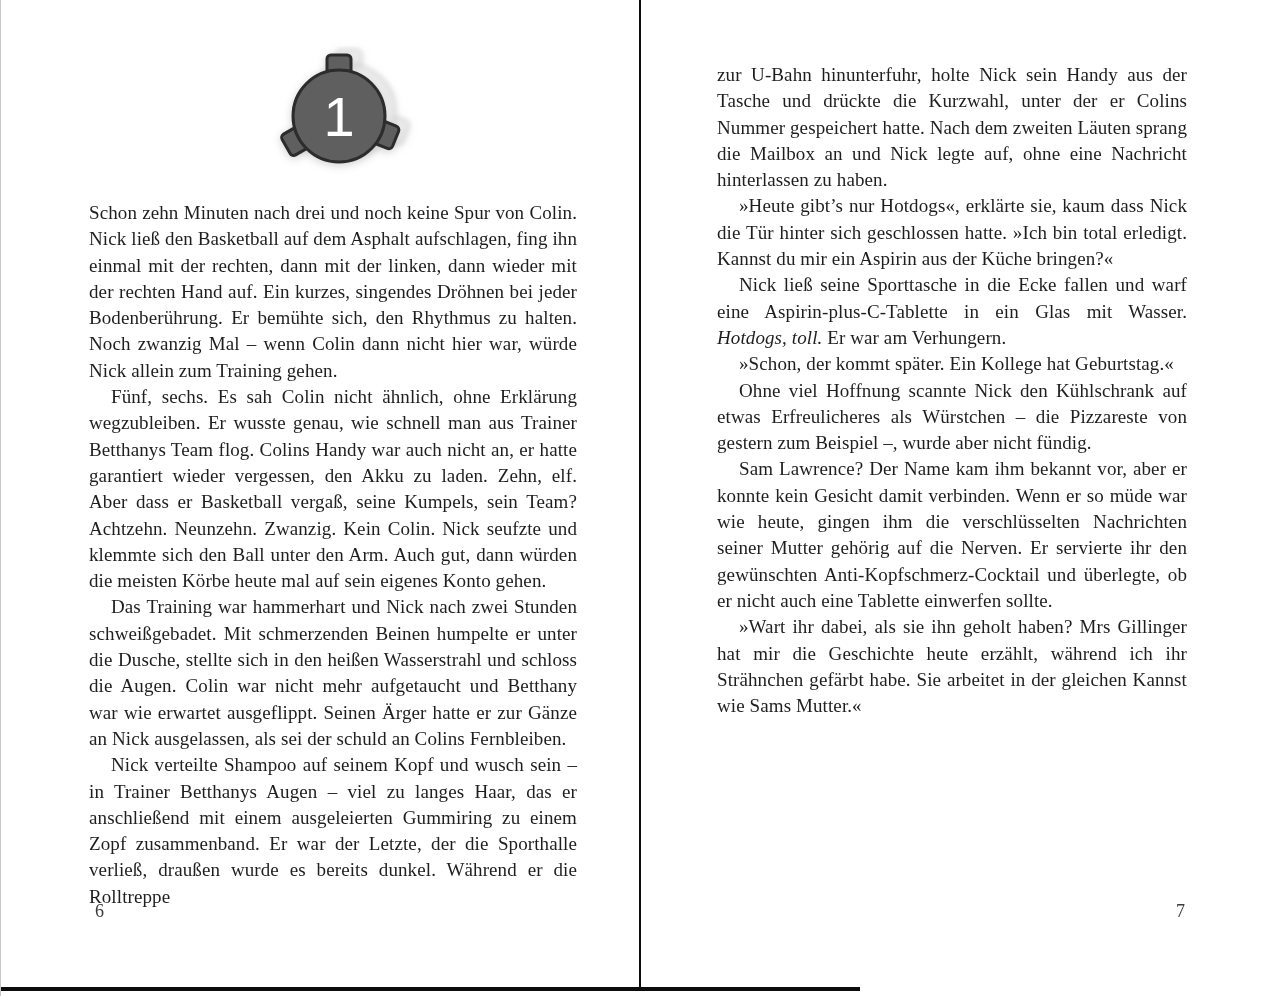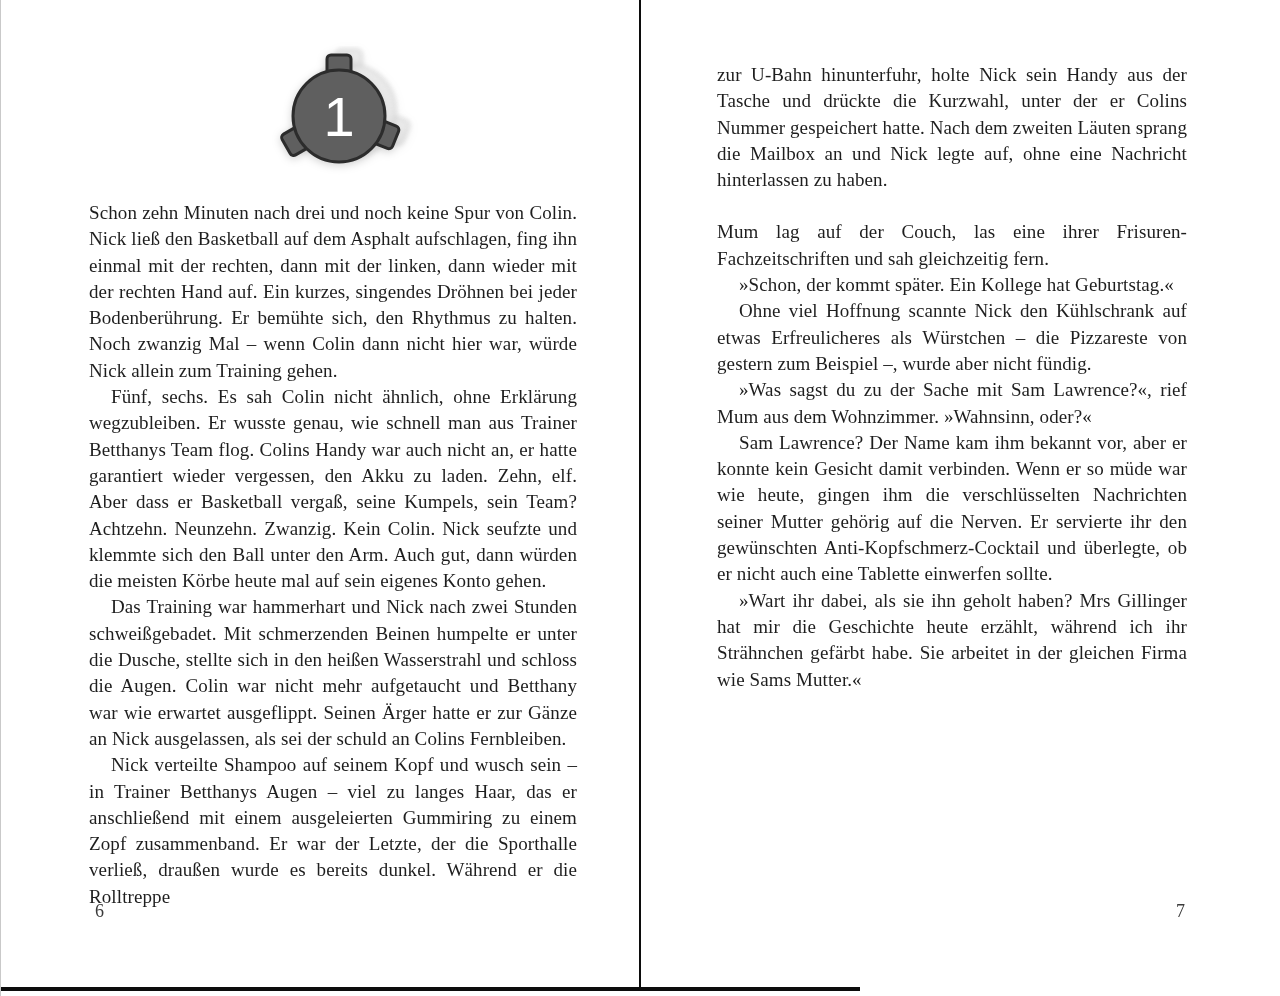--- a/index.html
+++ b/index.html
@@ -124,26 +124,26 @@
         <p class="para indent"><span>Das Training war hammerhart und Nick nach zwei Stunden schweißgebadet. Mit schmerzenden Beinen humpelte er unter die Dusche, stellte sich in den heißen Wasserstrahl und schloss die Augen. Colin war nicht mehr aufgetaucht und Betthany war wie erwartet ausgeflippt. Seinen Ärger hatte er zur Gänze an Nick ausgelassen, als sei der schuld an Colins Fernbleiben.</span></p>
         <p class="para indent justify-last"><span>Nick verteilte Shampoo auf seinem Kopf und wusch sein – in Trainer Betthanys Augen – viel zu langes Haar, das er anschließend mit einem ausgeleierten Gummiring zu einem Zopf zusammenband. Er war der Letzte, der die Sporthalle verließ, draußen wurde es bereits dunkel. Während er die Rolltreppe</span></p>
       </div>
 
     <div class="page-number">6</div>
   </div>
 
   <div class="page right">
     <div class="text-block">
         <p class="para"><span>zur U-Bahn hinunterfuhr, holte Nick sein Handy aus der Tasche und drückte die Kurzwahl, unter der er Colins Nummer gespeichert hatte. Nach dem zweiten Läuten sprang die Mailbox an und Nick legte auf, ohne eine Nachricht hinterlassen zu haben.</span></p>
-        <p class="para space-before"><span>Mum lag auf der Couch, las eine ihrer Frisuren-Fachzeitschriften und sah gleichzeitig fern.</span></p>
+        <p class="para indent"><span>»Heute gibt’s nur Hotdogs«, erklärte sie, kaum dass Nick die Tür hinter sich geschlossen hatte. »Ich bin total erledigt. Kannst du mir ein Aspirin aus der Küche bringen?«</span></p>
+        <p class="para indent"><span>Nick ließ seine Sporttasche in die Ecke fallen und warf eine Aspirin-plus-C-Tablette in ein Glas mit Wasser. </span><span class="italic">Hotdogs, toll.</span><span> Er war am Verhungern.</span></p>
         <p class="para indent"><span>»Schon, der kommt später. Ein Kollege hat Geburtstag.«</span></p>
         <p class="para indent"><span>Ohne viel Hoffnung scannte Nick den Kühlschrank auf etwas Erfreulicheres als Würstchen – die Pizzareste von gestern zum Beispiel –, wurde aber nicht fündig.</span></p>
-        <p class="para indent"><span>»Was sagst du zu der Sache mit Sam Lawrence?«, rief Mum aus dem Wohnzimmer. »Wahnsinn, oder?«</span></p>
         <p class="para indent"><span>Sam Lawrence? Der Name kam ihm bekannt vor, aber er konnte kein Gesicht damit verbinden. Wenn er so müde war wie heute, gingen ihm die verschlüsselten Nachrichten seiner Mutter gehörig auf die Nerven. Er servierte ihr den gewünschten Anti-Kopfschmerz-Cocktail und überlegte, ob er nicht auch eine Tablette einwerfen sollte.</span></p>
-        <p class="para indent"><span>»Wart ihr dabei, als sie ihn geholt haben? Mrs Gillinger hat mir die Geschichte heute erzählt, während ich ihr Strähnchen gefärbt habe. Sie arbeitet in der gleichen Firma wie Sams Mutter.«</span></p>
+        <p class="para indent"><span>»Wart ihr dabei, als sie ihn geholt haben? Mrs Gillinger hat mir die Geschichte heute erzählt, während ich ihr Strähnchen gefärbt habe. Sie arbeitet in der gleichen Kannst wie Sams Mutter.«</span></p>
       </div>
 
     <div class="page-number">7</div>
   </div>
 
   <div class="gutter-line"></div>
   <div class="bottom-edge"></div>
   <div class="left-edge"></div>
 
 </div>

